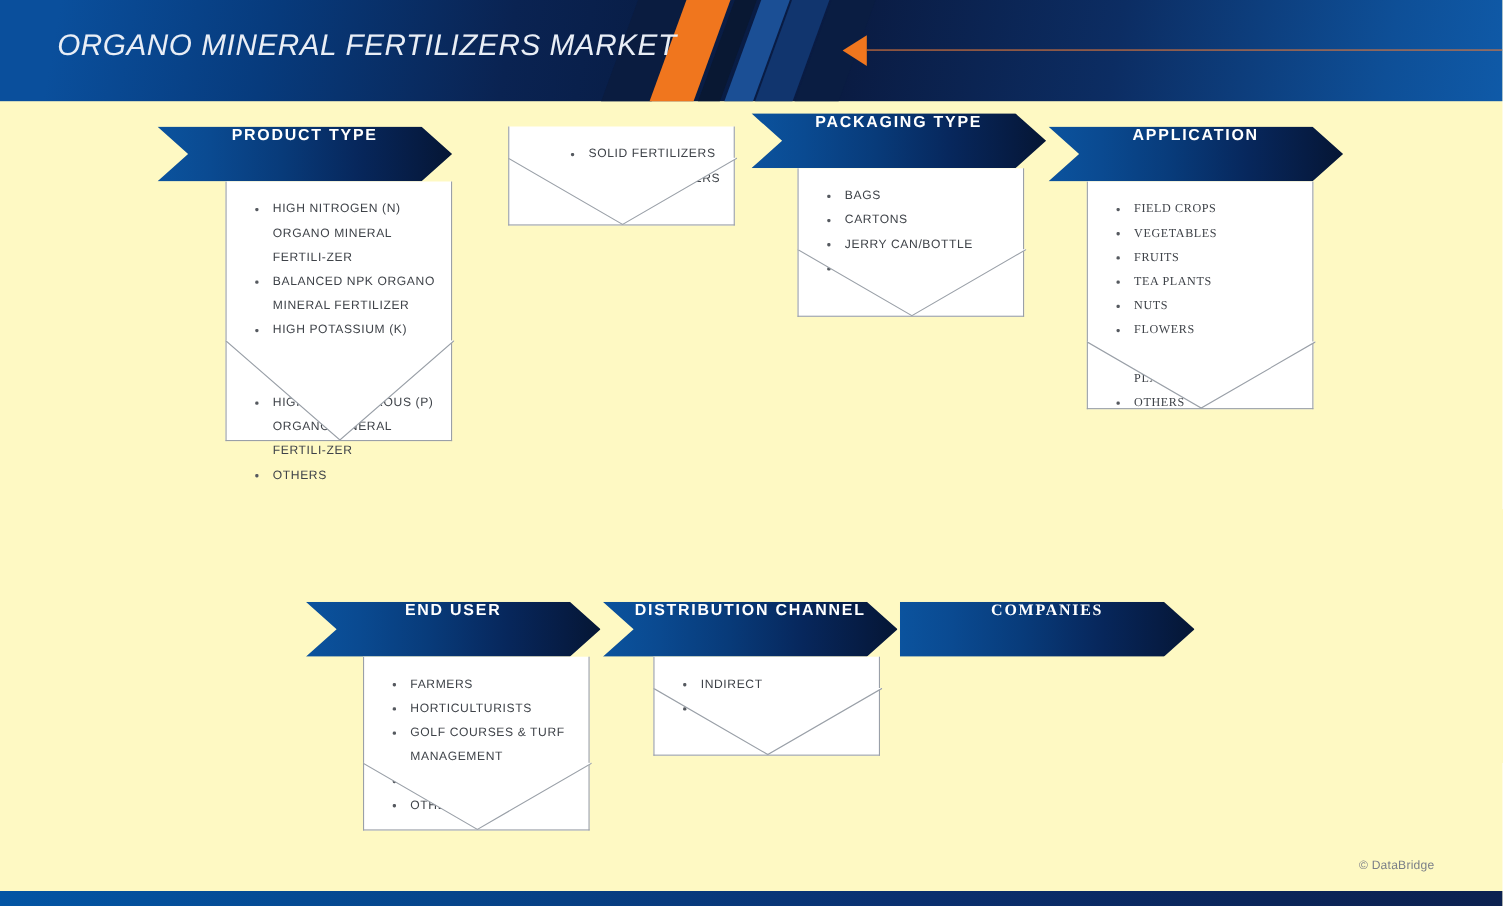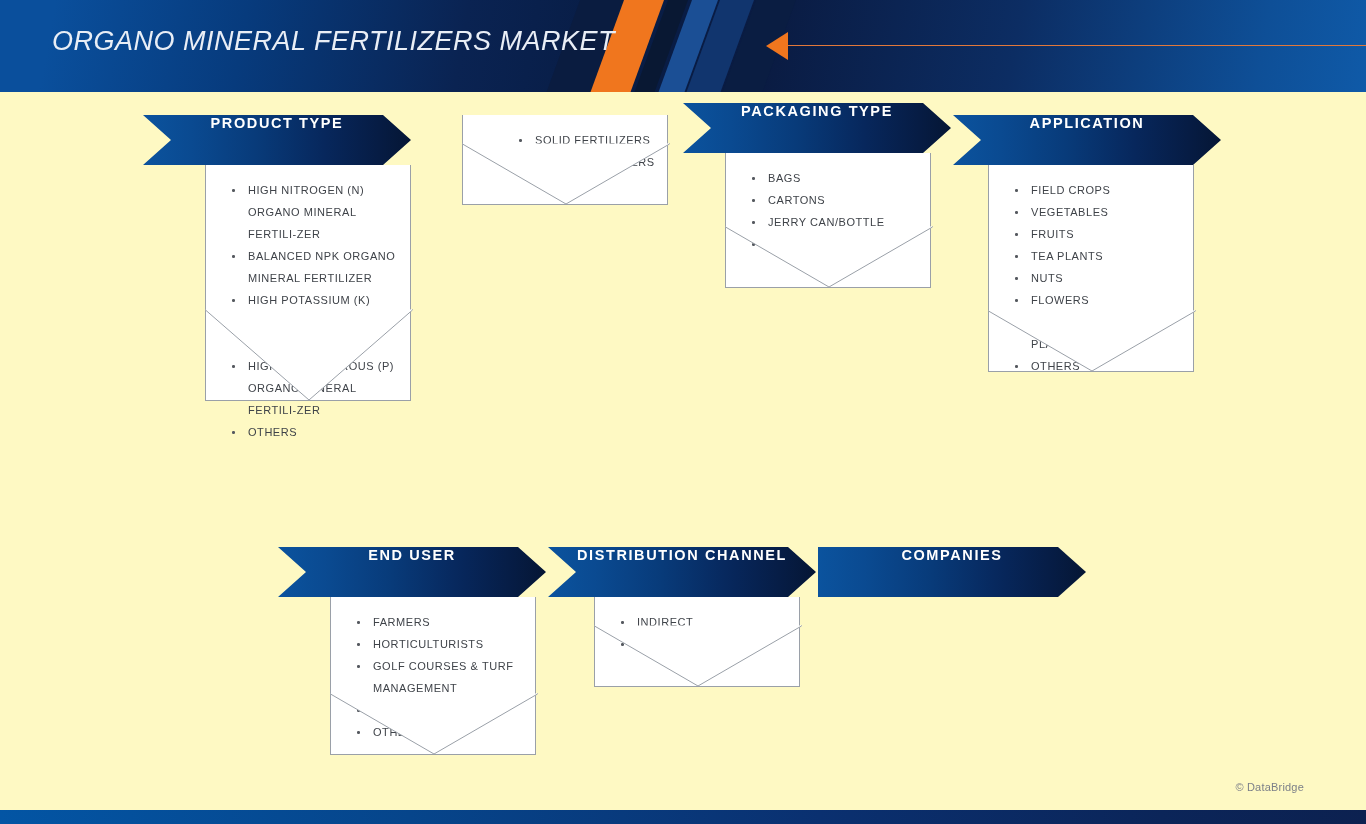--- a/index.html
+++ b/index.html
@@ -62,20 +62,21 @@
     position: relative;
     height: 50px;
     color:#fff;
     display:flex; align-items:flex-start; justify-content:center;
     font-size: 14.5px; font-weight: 700; letter-spacing: 1.6px;
     background: linear-gradient(90deg, #0b539e 0%, #0a4a91 18%, #083b7a 42%, #07275c 68%, #061c44 88%, #051634 100%);
     clip-path: polygon(0 0, calc(100% - 28px) 0, 100% 50%, calc(100% - 28px) 100%, 0 100%, 28px 50%);
   }
   .card-head.plain-left {
     clip-path: polygon(0 0, calc(100% - 28px) 0, 100% 50%, calc(100% - 28px) 100%, 0 100%);
+    font-family: Liberation Serif, serif;
   }
   .card-head .ttl { position:relative; z-index:2; }
 
   .card-body {
     position: relative;
     border: 1px solid #9aa0a8;
     border-top: none;
     background: #fff;
   }
   .card-body svg.pennant { position:absolute; left:-1px; bottom:-1px; display:block; }
@@ -98,21 +99,21 @@
 
   
   #c-product { left: 143px; top: 115px; width: 268px; }
   #c-form    { left: 413px; top: 115px; width: 268px; }
   #c-pack    { left: 683px; top: 103px; width: 268px; }
   #c-app     { left: 953px; top: 115px; width: 268px; }
 
   #c-product .card-body { height: 236px; }
   #c-form    .card-body { height:  90px; padding-left: 30px; }
   #c-pack    .card-body { height: 135px; }
-  #c-app     .card-body { height: 207px; }
+  #c-app     .card-body { height: 207px; font-family: Liberation Serif, serif; }
 
   
   #c-product .card-body { margin-left: 62px; width: 206px; }
   #c-form    .card-body { margin-left: 49px; width: 206px; }
   #c-pack    .card-body { margin-left: 42px; width: 206px; }
   #c-app     .card-body { margin-left: 35px; width: 206px; }
 
   
   #c-enduser { left: 278px; top: 547px; width: 268px; }
   #c-dist    { left: 548px; top: 547px; width: 268px; }

